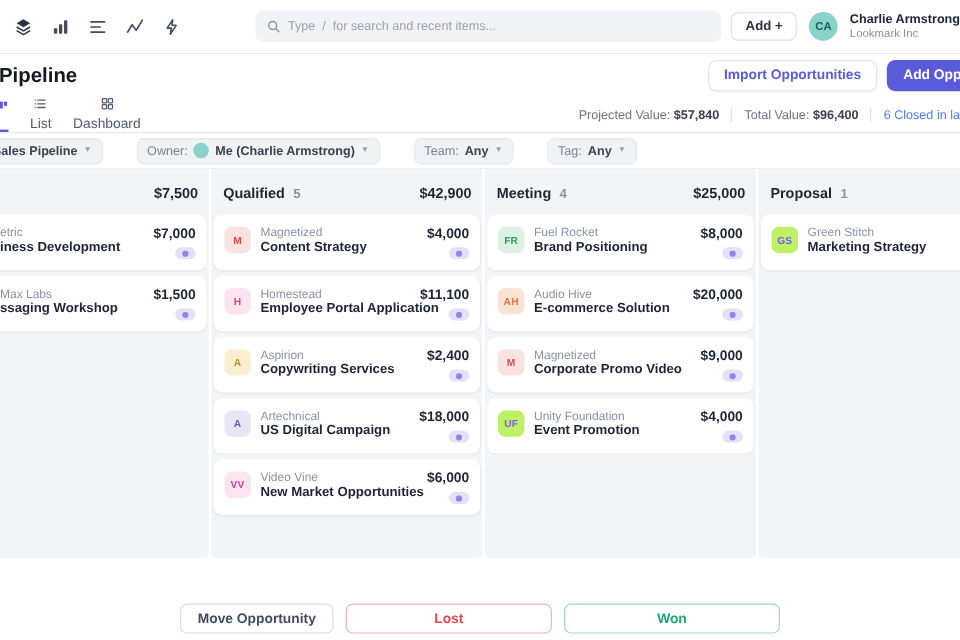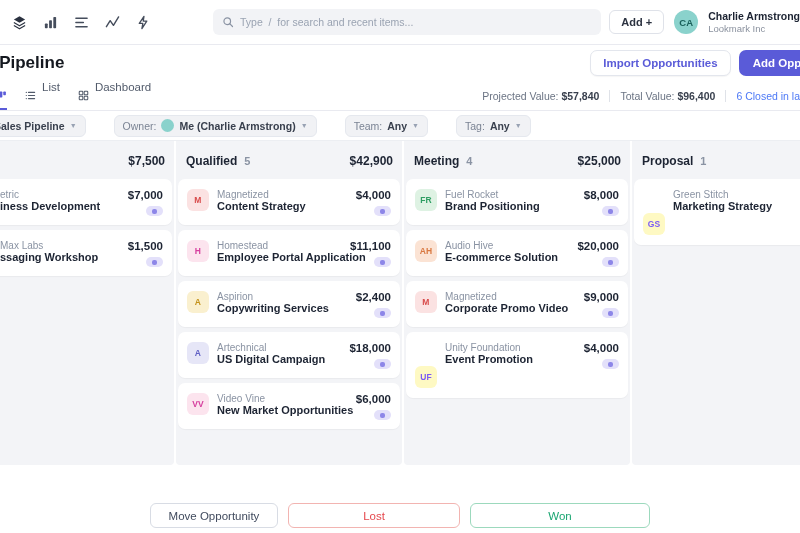--- a/index.html
+++ b/index.html
@@ -24,21 +24,21 @@
 
   
   .page-header { height:36px; display:flex; align-items:center; }
   .page-title { font-size:17px; font-weight:700; color:#14181f; margin-left:-50px; white-space:nowrap; }
   .ph-right { margin-left:auto; display:flex; align-items:flex-start; gap:8px; }
   .import-btn { height:26px; padding:0 12px; background:#fff; border:1px solid #e3e6ed; border-radius:7px; font-family:"Liberation Sans",sans-serif; font-size:11.5px; font-weight:700; color:#5a5bd8; cursor:pointer; white-space:nowrap; box-shadow:0 1px 1px rgba(20,24,33,.04); }
   .add-opp-btn { height:26px; padding:0 14px; background:#5a5bd8; border:none; border-radius:7px; font-family:"Liberation Sans",sans-serif; font-size:11.5px; font-weight:700; color:#fff; cursor:pointer; white-space:nowrap; margin-right:-58px; }
 
   
   .tabbar { height:30px; display:flex; align-items:center; border-bottom:1px solid #e9eaf0; gap:18px; }
-  .tab { display:flex; gap:6px; font-size:11.5px; color:#525b6b; height:100%; cursor:pointer; }
+  .tab { display:flex; gap:6px; font-size:11.5px; color:#525b6b; height:100%; cursor:pointer;flex-direction:column; }
   .tab-fragment { margin-left:-5px; color:#5a5bd8; border-bottom:2px solid #5a5bd8; padding-top:2px; }
   .tabbar-right { margin-left:auto; display:flex; align-items:center; font-size:10.5px; color:#6b7484; white-space:nowrap; }
   .stat { padding:0 10px; }
   .stat-sep { width:1px; height:12px; background:#dfe2e8; }
   .stat b { color:#39404e; font-weight:700; }
   .closed-link { color:#4d79f6; padding-left:10px; cursor:pointer; }
 
   
   .filterbar { height:30px; display:flex; align-items:center; gap:8px; border-bottom:1px solid #eceef2; }
   .pill { height:22px; background:#f1f2f5; border:1px solid #e5e8ee; border-radius:6px; display:flex; align-items:center; gap:5px; padding:0 8px; font-size:10.5px; color:#39404e; font-weight:600; white-space:nowrap; cursor:pointer;margin-left:20px; }
@@ -65,25 +65,25 @@
   .value { font-size:11.5px; font-weight:700; color:#1d2433; }
   .badge { margin-top:5px; width:17px; height:10px; background:#e3e0fa; border-radius:5px; display:flex; align-items:center; justify-content:center; }
   .badge-dot { width:5px; height:5px; background:#8d86e8; border-radius:2px; }
 
   .av-red    { background:#fbe2e2; color:#d84a4a; }
   .av-pink   { background:#fce4ee; color:#d6409f; }
   .av-amber  { background:#faf0cf; color:#c3921b; }
   .av-indigo { background:#e6e6f7; color:#5f5fc4; }
   .av-green  { background:#def2e3; color:#2f9e63; }
   .av-orange { background:#fbe3d4; color:#d97942; }
-  .av-purple { background:#fef9c3; color:#7a5af5;margin-top:24px; }
+  .av-purple { background:#bef264; color:#7a5af5; }
 
   
   .footer { height:73px; display:flex; align-items:flex-start; justify-content:center; gap:10px; padding-top:38px; background:#fff; }
-  .footer button { height:25px; border-radius:6px; background:#fff; font-family:"Liberation Sans",sans-serif; font-size:11.5px; font-weight:400; cursor:pointer;text-align:center; }
+  .footer button { height:25px; border-radius:6px; background:#fff; font-family:"Liberation Sans",sans-serif; font-size:11.5px; font-weight:700; cursor:pointer;text-align:center; }
   .move-btn { min-width:128px; color:#414b5e; border:1px solid #d8dce4; }
   .lost-btn { min-width:172px; color:#e5484d; border:1px solid #f2b4b1; }
   .won-btn  { min-width:180px; color:#1ba672; border:1px solid #9cd9bd; }
 </style>
 </head>
 <body>
 
 <div class="app">
 
   <header class="topbar">

